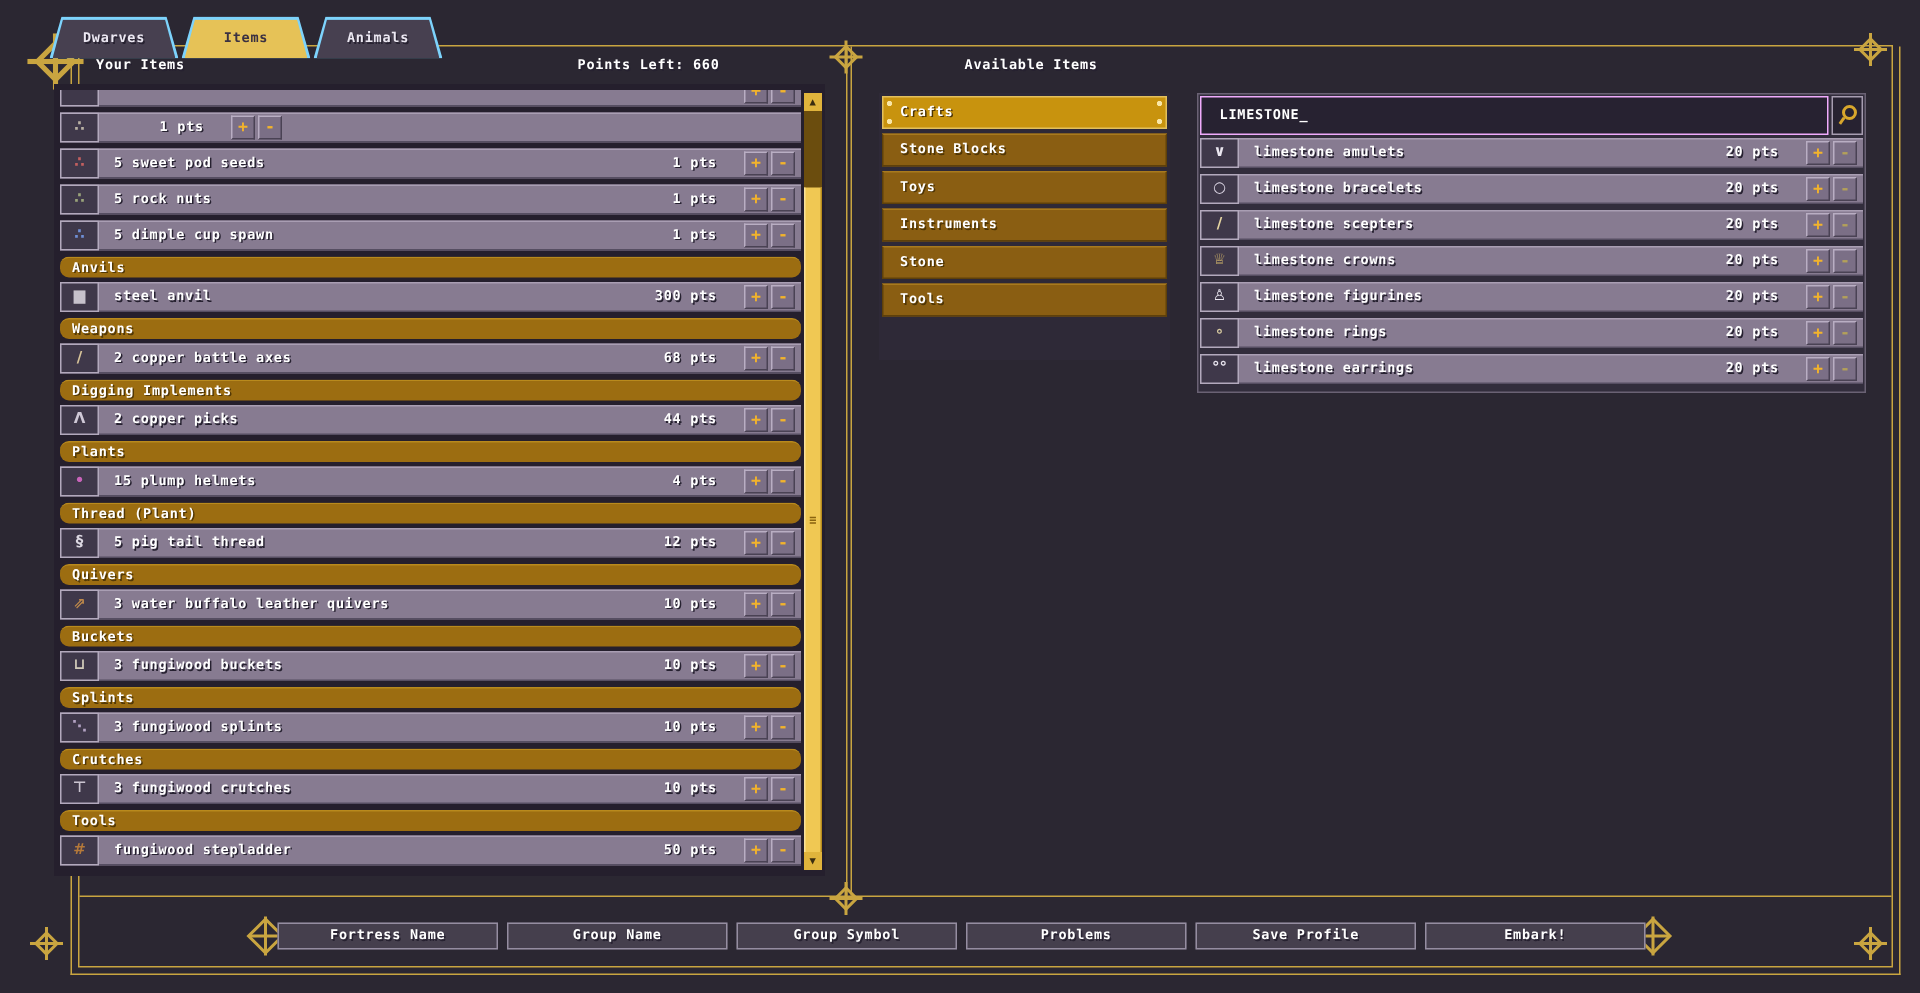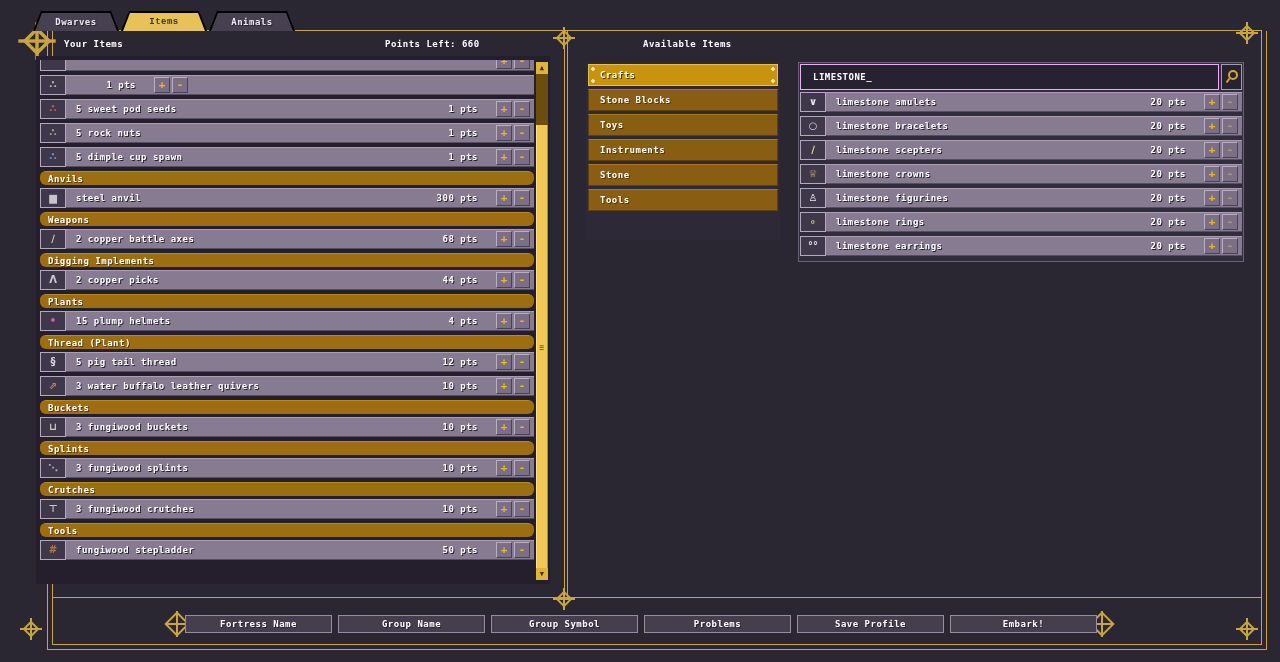--- a/index.html
+++ b/index.html
@@ -22,24 +22,24 @@
 
   .knot { position:absolute; width:18px; height:18px; pointer-events:none; }
   .knot::before { content:""; position:absolute; inset:3px; border:2px solid #c9a540; transform:rotate(45deg); }
   .knot::after  { content:""; position:absolute; inset:-2px;
     background:linear-gradient(#c9a540,#c9a540) center/100% 2px no-repeat,
                linear-gradient(#c9a540,#c9a540) center/2px 100% no-repeat; }
   .knot.big { transform:scale(1.7); }
 
   
   .tab-bar { position:absolute; left:33px; top:11px; display:flex; gap:2px; }
-  .tab { position:relative; width:86px; height:20px; background:#000000; clip-path:polygon(8px 0, calc(100% - 8px) 0, 100% 100%, 0 100%); cursor:pointer; }
+  .tab { position:relative; width:86px; height:28px; background:#7dd3fc; clip-path:polygon(8px 0, calc(100% - 8px) 0, 100% 100%, 0 100%); cursor:pointer; }
   .tab .tab-inner { position:absolute; inset:2px 2px 0 2px; background:#474050; clip-path:polygon(7px 0, calc(100% - 7px) 0, 100% 100%, 0 100%); display:flex; align-items:center; justify-content:center; color:#ece8f2; }
   .tab.active .tab-inner { background:#e6c257; color:#3a3142; }
-  .tab.active .tab-inner .txt { text-shadow:none;font-family:Liberation Mono, monospace; }
+  .tab.active .tab-inner .txt { text-shadow:none; }
 
   
   .panel-title { position:absolute; top:39px; }
 
   
   .list-backdrop { position:absolute; background:#251f2d; }
   .row { height:20px; display:flex; align-items:center; background:#877b91; border-top:1px solid #a99eb3; border-bottom:1px solid #564e62; margin-bottom:4px; }
   .icon-box { width:26px; height:20px; margin-top:-1px; margin-bottom:-1px; background:#3f384a; border:1px solid #b3a9bd; display:flex; align-items:center; justify-content:center; flex:none; }
   .glyph { font-family:"DejaVu Sans","DejaVu Sans Mono",sans-serif; font-size:10px; line-height:10px; text-shadow:none; }
   .item-name { flex:1; padding-left:10px; }
@@ -246,20 +246,23 @@
     <span class="icon-box">
         <span class="glyph" style="color: rgb(220, 216, 226);">§</span>
       </span>
     <span class="item-name txt">5 pig tail thread</span>
     <span class="item-pts txt">12 pts</span>
     <span class="btns">
       <span class="btn plus">+</span>
       <span class="btn minus">-</span>
     </span>
   </div>
+    <div class="section-header">
+    <span class="txt">Quivers</span>
+  </div>
     <div class="row">
     <span class="icon-box">
         <span class="glyph" style="color: rgb(192, 138, 74);">⇗</span>
       </span>
     <span class="item-name txt">3 water buffalo leather quivers</span>
     <span class="item-pts txt">10 pts</span>
     <span class="btns">
       <span class="btn plus">+</span>
       <span class="btn minus">-</span>
     </span>

